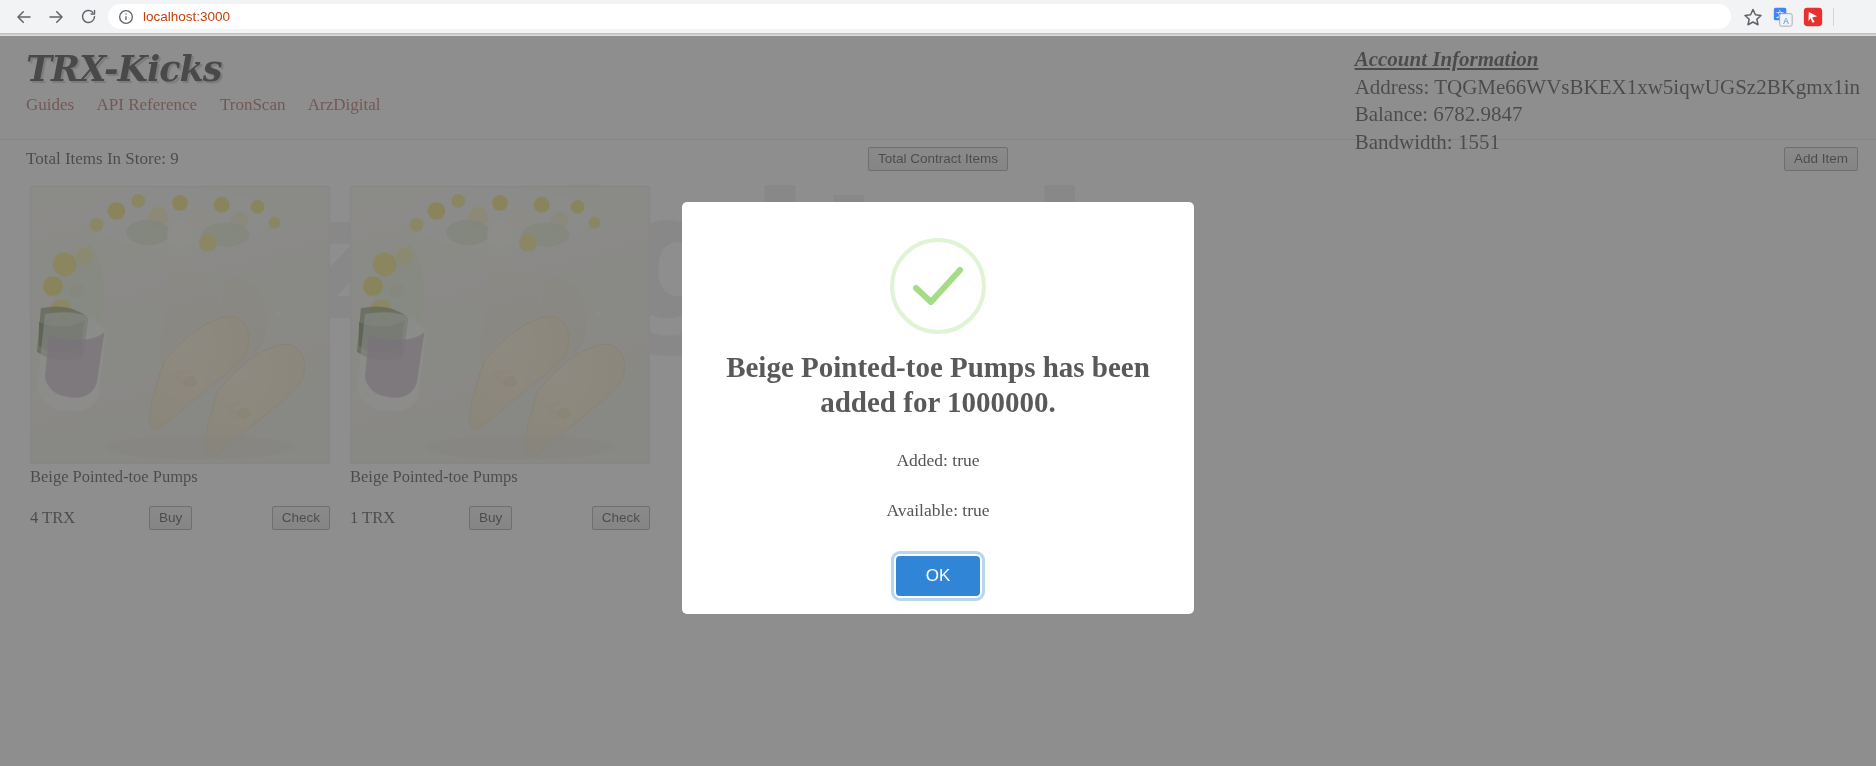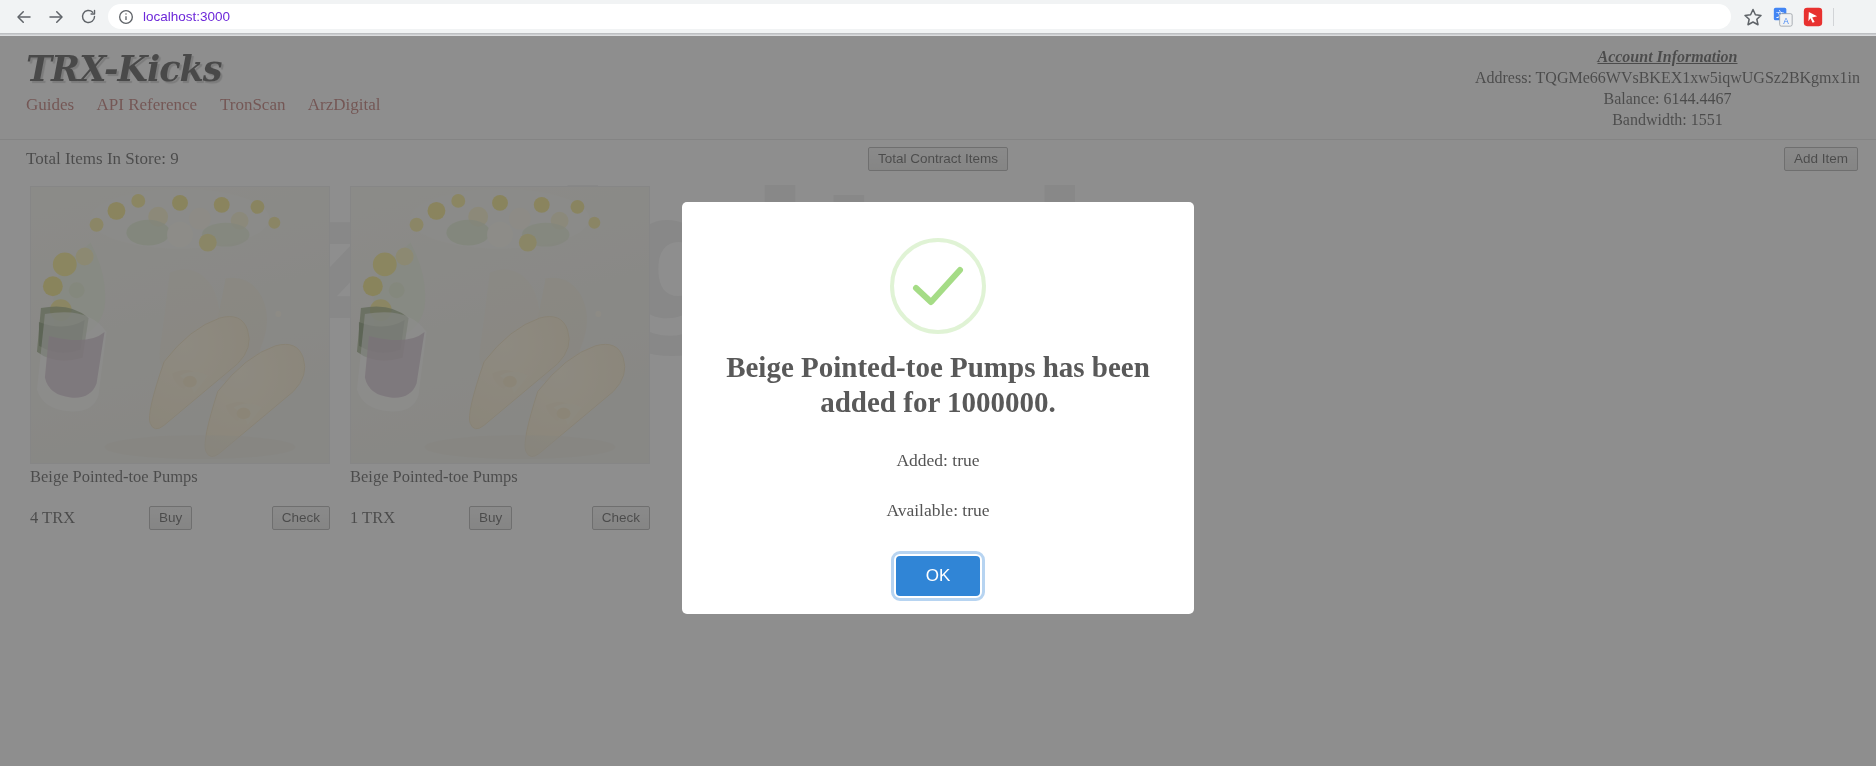--- a/index.html
+++ b/index.html
@@ -40,21 +40,21 @@
     padding: 0 10px;
     min-width: 0;
   }
   .info-icon {
     width: 16px; height: 16px; flex: 0 0 16px;
     margin-right: 9px;
     color: #5f6368;
   }
   .url-text {
     font-size: 13.5px;
-    color: #6d28d9;
+    color: #c2410c;
     white-space: nowrap;
     overflow: hidden;
   }
   .toolbar-right { display: flex; align-items: center; gap: 10px; flex: 0 0 auto; padding-left: 4px; }
   .star-icon { width: 20px; height: 20px; color: #5f6368; }
   .ext-icon { width: 20px; height: 20px; border-radius: 3px; display:block; }
   .tool-divider { width: 1px; height: 18px; background: #d2d4d7; }
   .profile-dot { width: 22px; height: 22px; border-radius: 50%; background: #f1f3f4; }
   .chrome-shadow { height: 3px; background: linear-gradient(to bottom, #b6b8bb, #cfd1d3 60%, #e3e4e6); }
 
@@ -106,24 +106,24 @@
   }
   .nav-links a {
     color: #a33b35;
     text-decoration: none;
     margin-right: 19px;
   }
   .account-box {
     position: absolute;
     right: 16px;
     top: 10px;
-    font-size: 16px;
+    font-size: 21px;
     color: #111;
     line-height: 1.32;
-    text-align: center;
+    text-align: left;
   }
   .account-title {
     font-weight: bold;
     font-style: italic;
     text-decoration: underline;
   }
 
   
   .store-bar {
     position: relative;
@@ -303,21 +303,21 @@
     <div class="logo">TRX-Kicks</div>
     <div class="nav-links">
       <a href="#">Guides</a>
       <a href="#">API Reference</a>
       <a href="#">TronScan</a>
       <a href="#">ArzDigital</a>
     </div>
     <div class="account-box">
       <div class="account-title">Account Information</div>
       <div>Address: TQGMe66WVsBKEX1xw5iqwUGSz2BKgmx1in</div>
-      <div>Balance: 6144.4467</div>
+      <div>Balance: 6782.9847</div>
       <div>Bandwidth: 1551</div>
     </div>
   </div>
 
   <div class="store-bar">
     <span class="store-total">Total Items In Store: 9</span>
     <div class="center-btn-wrap">
       <button class="btn-native">Total Contract Items</button>
     </div>
     <div class="right-btn-wrap">

